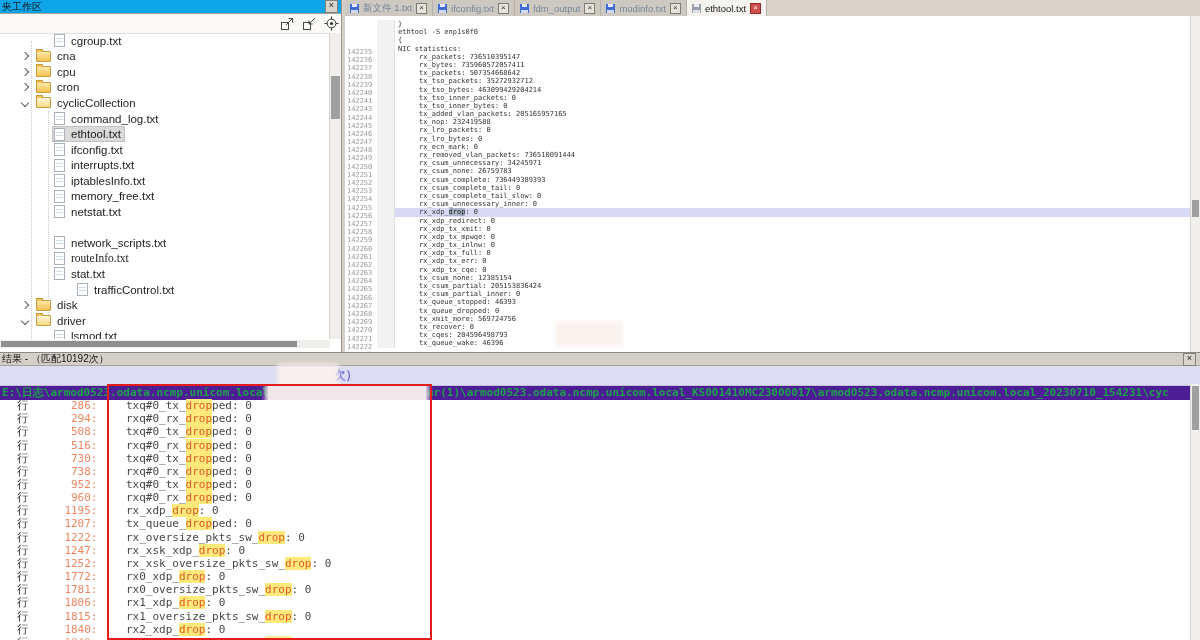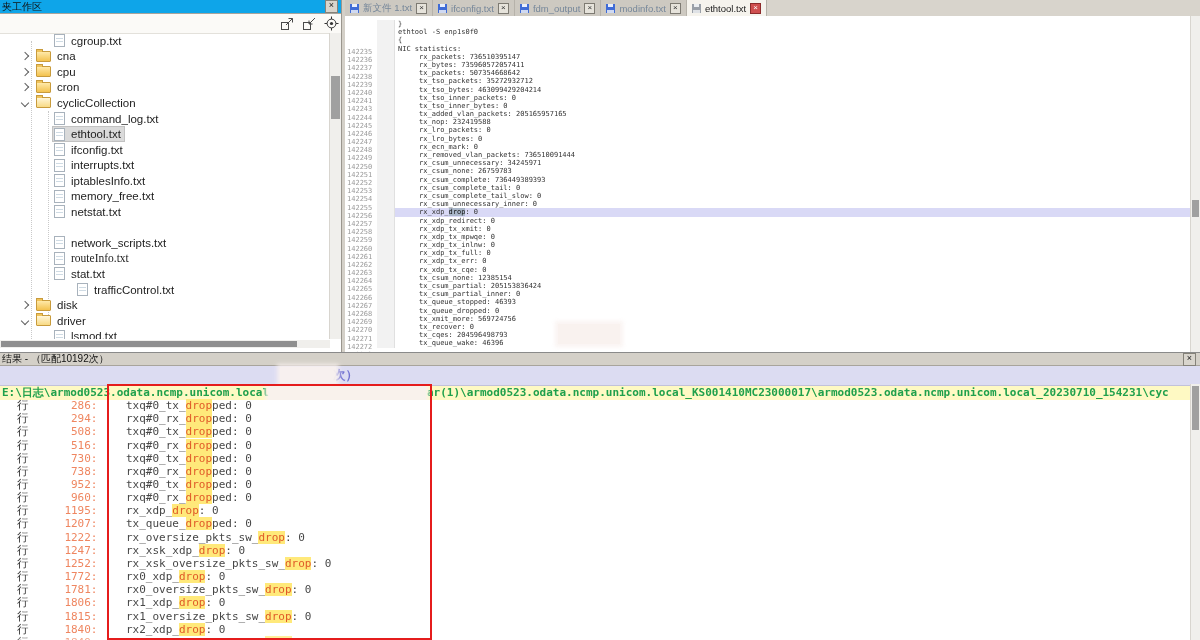--- a/index.html
+++ b/index.html
@@ -62,21 +62,21 @@
   .ed .vsb{right:0;top:16px;width:9px;bottom:0;}
   .censor{position:absolute;background:#f9f2ef;opacity:.95;box-shadow:0 0 4px 3px rgba(249,242,239,.9);}
   
   .res{position:absolute;left:0;top:352px;right:0;bottom:0;background:#fff;border-top:1px solid #8a8a8a;}
   .res-title{position:relative;height:12px;background:#d4d0c8;border-bottom:1px solid #a8a49c;
              font-size:10px;line-height:12px;padding-left:2px;color:#111;}
   .res-title .xbtn{right:4px;top:0;}
   .res-summary{position:relative;height:19px;background:#dcdcf2;border-bottom:1px solid #c2c2da;
                font-size:12.5px;font-weight:bold;color:#1c1cb8;line-height:18px;padding-left:2px;white-space:pre;}
   .res-summary .suffix{position:absolute;left:333px;top:0;opacity:.55;}
-  .res-path{position:relative;height:14px;background:#fef9c3;
+  .res-path{position:relative;height:14px;background:#4c1d95;
             font-family:"DejaVu Sans Mono","Liberation Mono",monospace;font-size:11px;font-weight:bold;
             color:#1fa04c;line-height:14px;white-space:pre;overflow:hidden;}
   .res-path .p1{position:absolute;left:2px;top:0;}
   .res-path .p2{position:absolute;left:427px;top:0;}
   .res-rows{position:absolute;left:0;top:46px;right:9px;bottom:0;overflow:hidden;
             font-family:"DejaVu Sans Mono","Liberation Mono",monospace;font-size:11px;color:#474747;}
   .rrow{height:13.17px;display:flex;align-items:center;white-space:pre;}
   .rl{flex:0 0 auto;margin-left:17px;font-family:"Liberation Sans","DejaVu Sans",sans-serif;
       font-size:11.5px;color:#333;}
   .rn{flex:0 0 69px;text-align:right;color:#ef8660;}

